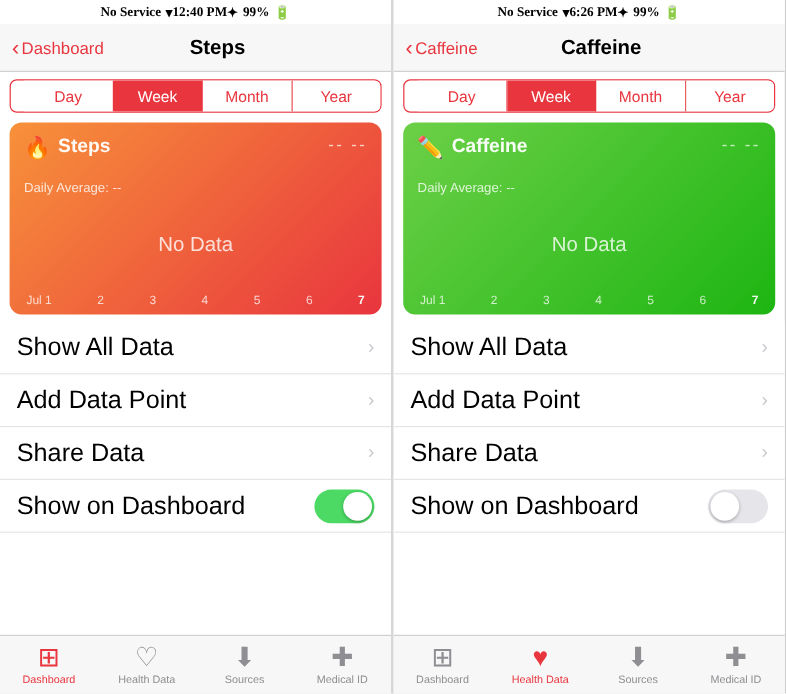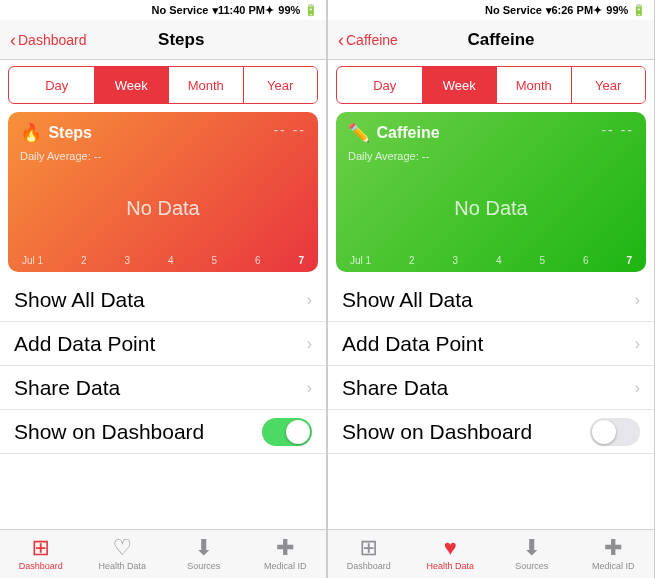--- a/index.html
+++ b/index.html
@@ -16,27 +16,28 @@
       height: 578px;
       background: #fff;
       display: flex;
       flex-direction: column;
       border-right: 1px solid #ccc;
       overflow: hidden;
     }
     
     .status-bar {
       display: flex;
-      justify-content: flex-end;
+      justify-content: center;
       align-items: center;
       padding: 2px 8px;
       font-size: 11px;
       font-weight: 600;
       background: #fff;
       height: 20px;
+      font-family: Liberation Serif, serif;
     }
     .status-left { display: flex; align-items: center; gap: 4px; }
     .status-right { display: flex; align-items: center; gap: 4px; }
 
     
     .nav-bar {
       display: flex;
       align-items: center;
       padding: 4px 10px;
       background: #f7f7f7;
@@ -61,21 +62,21 @@
       margin-left: -40px;
     }
 
     
     .time-tabs {
       display: flex;
       margin: 6px 8px;
       border: 1.5px solid #e8353e;
       border-radius: 6px;
       overflow: hidden;
-      height: 38px;
+      height: 28px;
       padding-left: 11px;
     }
     .time-tab {
       flex: 1;
       display: flex;
       align-items: center;
       justify-content: center;
       font-size: 13px;
       font-weight: 500;
       color: #e8353e;
@@ -119,33 +120,33 @@
     }
     .chart-icon { font-size: 18px; }
     .chart-title {
       font-size: 16px;
       font-weight: 600;
       color: rgba(255,255,255,0.95);
     }
     .chart-subtitle {
       font-size: 11px;
       color: rgba(255,255,255,0.8);
-      margin-top: 6px;
+      margin-top: 17px;
     }
     .chart-dots {
       color: rgba(255,255,255,0.7);
       font-size: 14px;
       letter-spacing: 2px;
     }
     .chart-no-data {
       flex: 1;
       display: flex;
       align-items: center;
       justify-content: center;
-      font-size: 20px;
+      font-size: 17px;
       font-weight: 300;
       color: rgba(255,255,255,0.8);
     }
     .chart-x-axis {
       display: flex;
       justify-content: space-between;
       padding: 0 2px;
       font-size: 10px;
       color: rgba(255,255,255,0.75);
       align-items: flex-end;
@@ -232,21 +233,21 @@
 </head>
 <body>
 
 <div class="phone-panel">
 
   <div class="status-bar">
     <div class="status-left">
       <span>No Service</span>
       <span>▾</span>
     </div>
-    <span>11:40 PM</span>
+    <span>12:40 PM</span>
     <div class="status-right">
       <span>✦</span>
       <span>99%</span>
       <span>🔋</span>
     </div>
   </div>
 
   <div class="nav-bar">
     <div class="nav-back">
       <span class="nav-back-arrow">‹</span>

